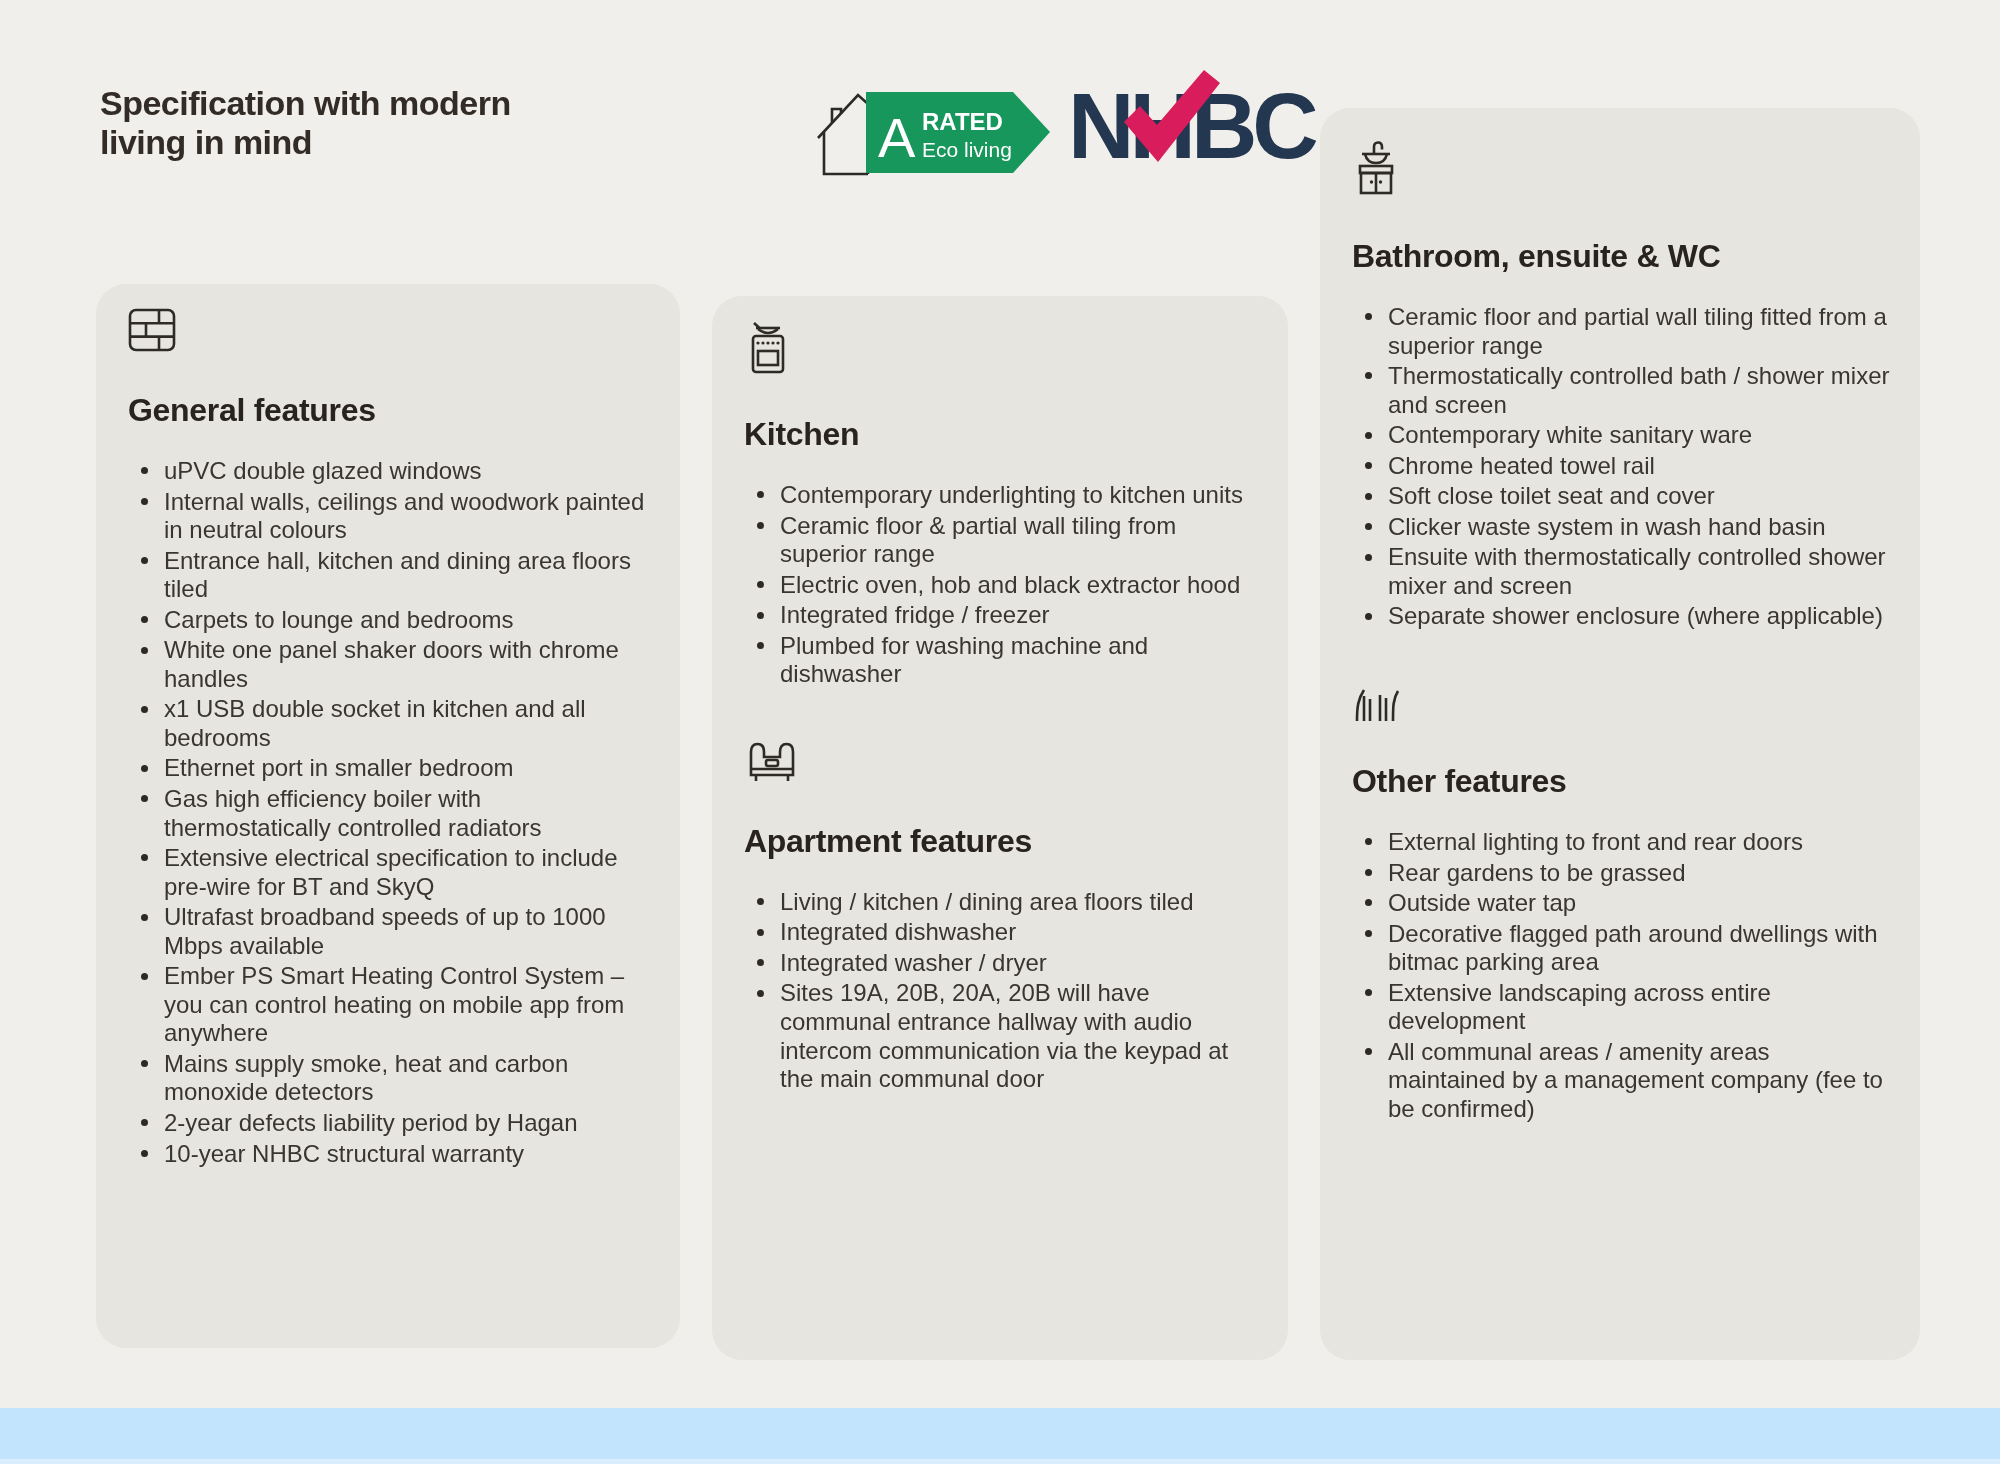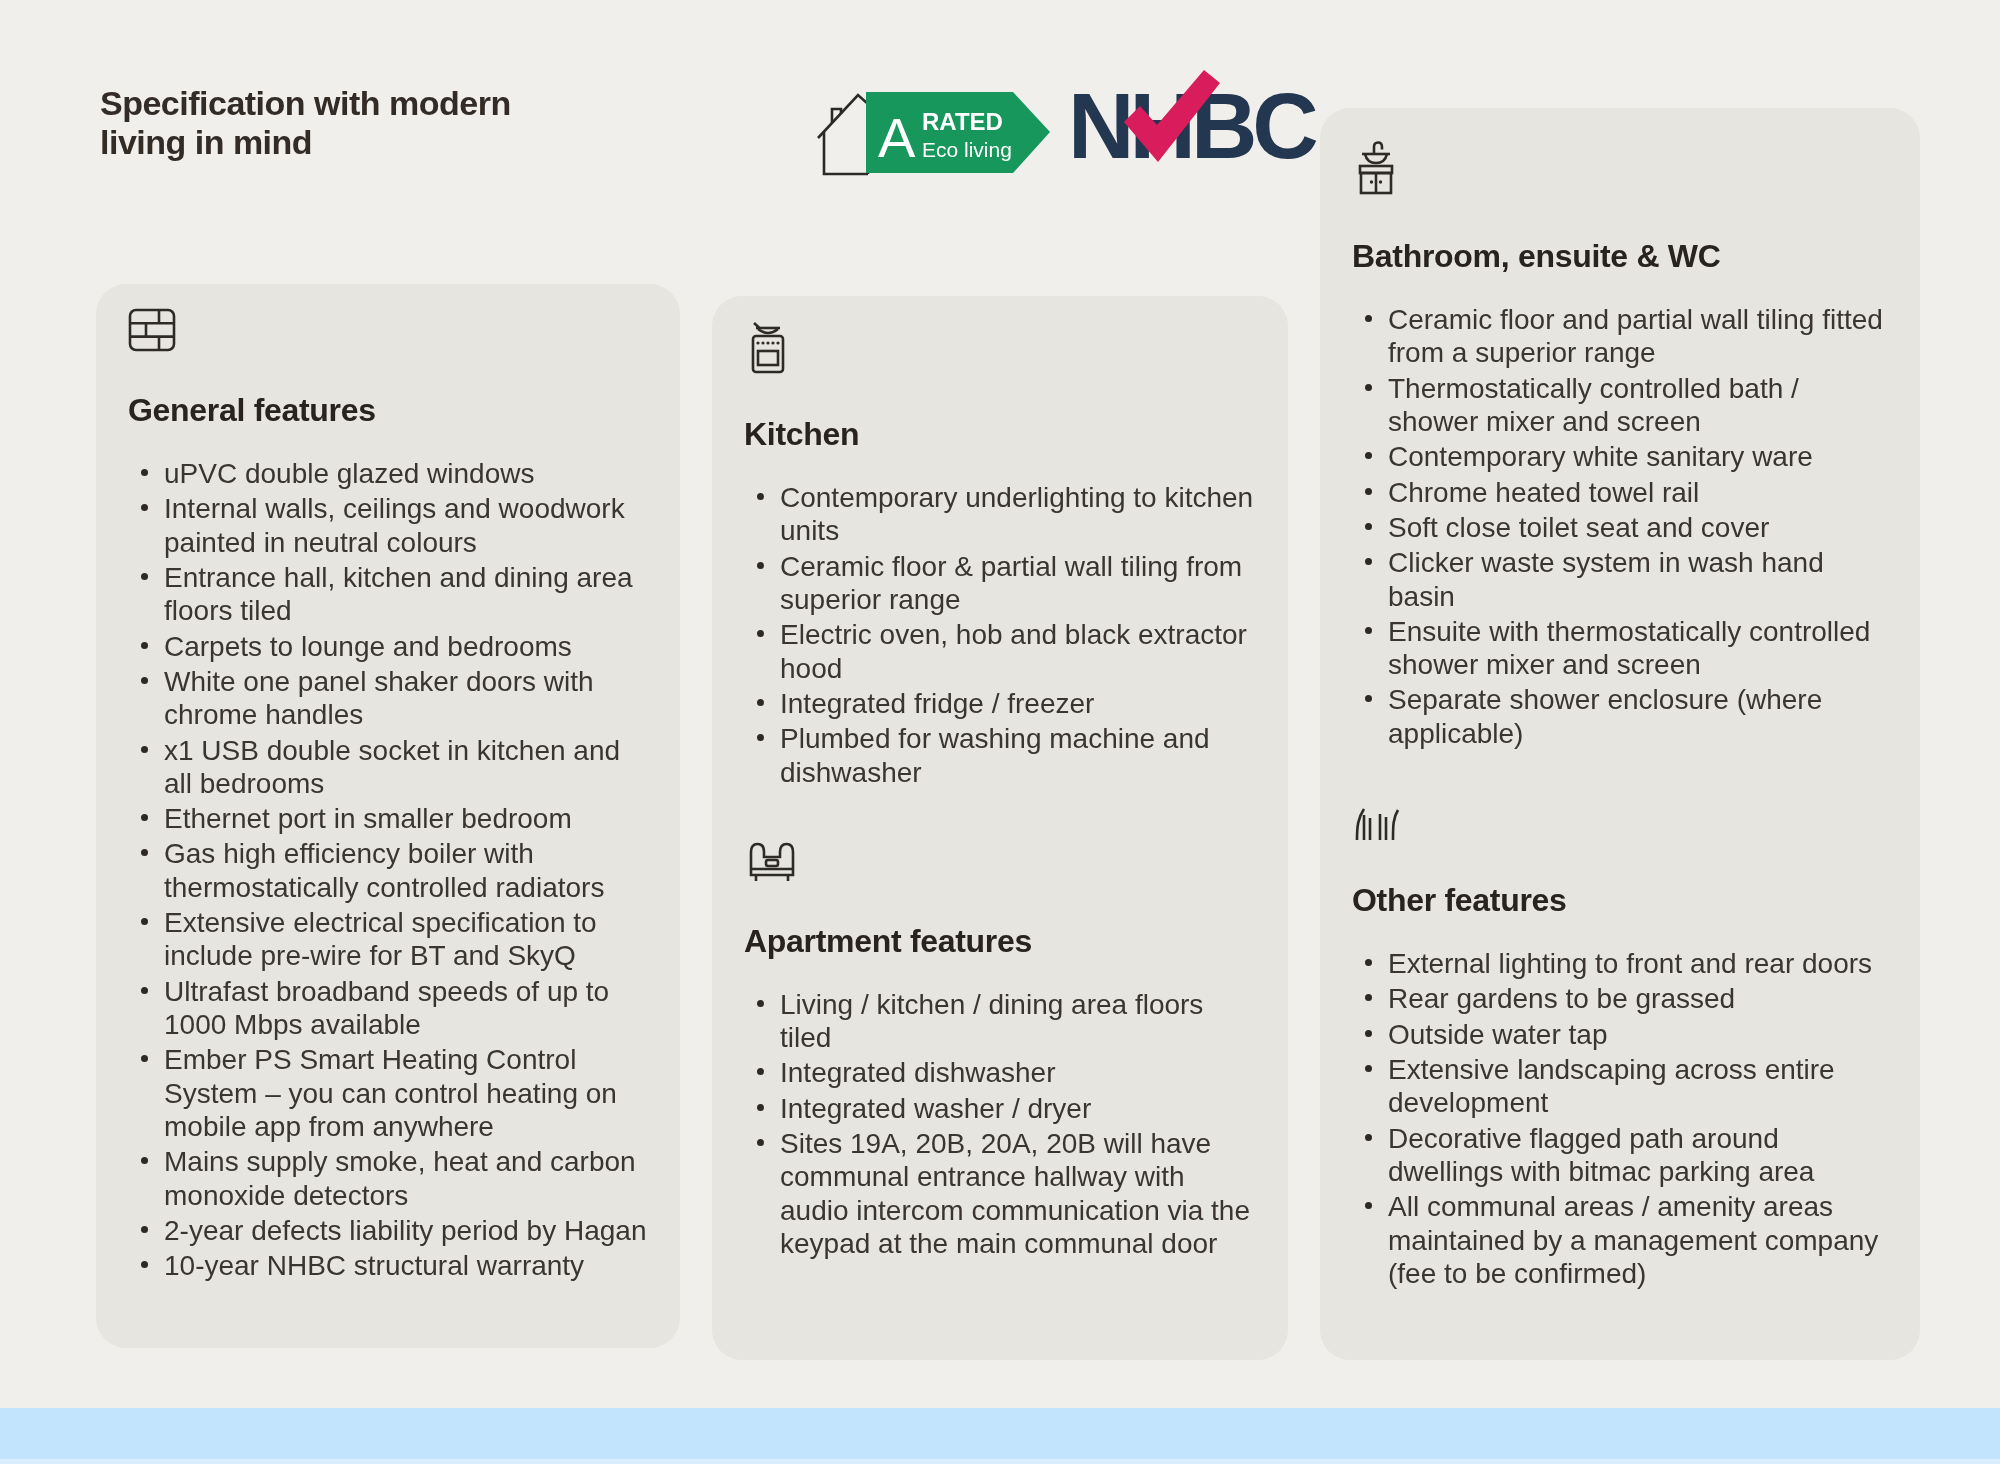--- a/index.html
+++ b/index.html
@@ -34,21 +34,21 @@
   #card-right{left:1320px;top:108px;width:600px;height:1252px;padding-top:26px;}
   .section-icon{display:block;margin-top:6px;}
   .section-icon svg{stroke:#2e2a25;stroke-width:2.6;fill:none;}
   .section-icon .filled{fill:#2e2a25;stroke:none;}
   h2.section-heading{
     margin:36px 0 0 0;font-size:32px;font-weight:bold;color:#29231e;
     letter-spacing:-0.3px;
   }
   ul.feature-list{
     margin:28px 0 0 0;padding:0 0 0 36px;list-style:none;
-    font-size:28px;line-height:1.19;color:#3a3530;
+    font-size:24px;line-height:1.19;color:#3a3530;
   }
   ul.feature-list li{position:relative;margin:0 0 2px 0;}
   ul.feature-list li::before{
     content:"";position:absolute;left:-23px;top:0.43em;
     width:7px;height:7px;border-radius:50%;background:#2e2925;
   }
   .sec-gap{margin-top:46px;}
   
   .footer-bar{
     position:absolute;left:0;right:0;bottom:0;height:56px;
@@ -192,19 +192,19 @@
       <line x1="28" y1="44" x2="28" y2="18"></line>
       <line x1="34" y1="44" x2="34" y2="21"></line>
       <path d="M41 44 C41 30 41 22 46 14"></path>
     </svg>
   </span>
   <h2 class="section-heading">Other features</h2>
   <ul class="feature-list">
       <li>External lighting to front and rear doors</li>
       <li>Rear gardens to be grassed</li>
       <li>Outside water tap</li>
+      <li>Decorative flagged path around dwellings with bitmac parking area</li>
       <li>Extensive landscaping across entire development</li>
-      <li>Decorative flagged path around dwellings with bitmac parking area</li>
       <li>All communal areas / amenity areas maintained by a management company (fee to be confirmed)</li>
     </ul>
 </div>
 
 <div class="footer-bar"></div>
 
 </body></html>

